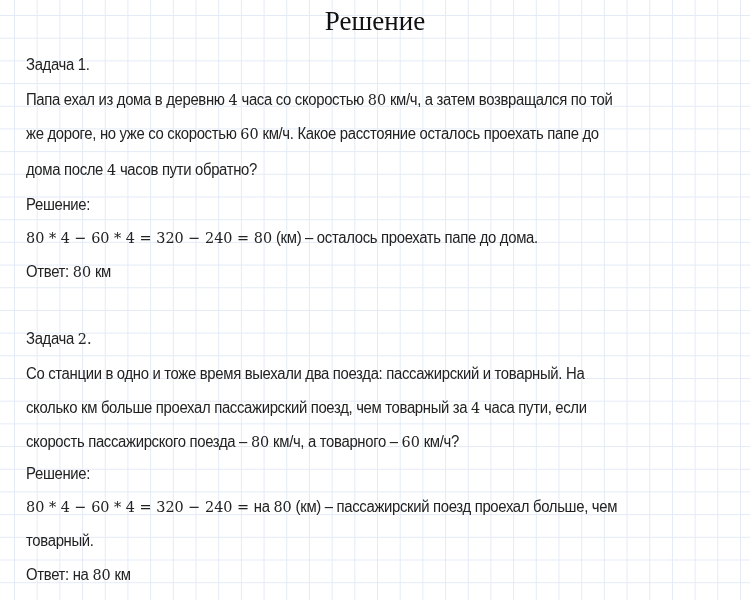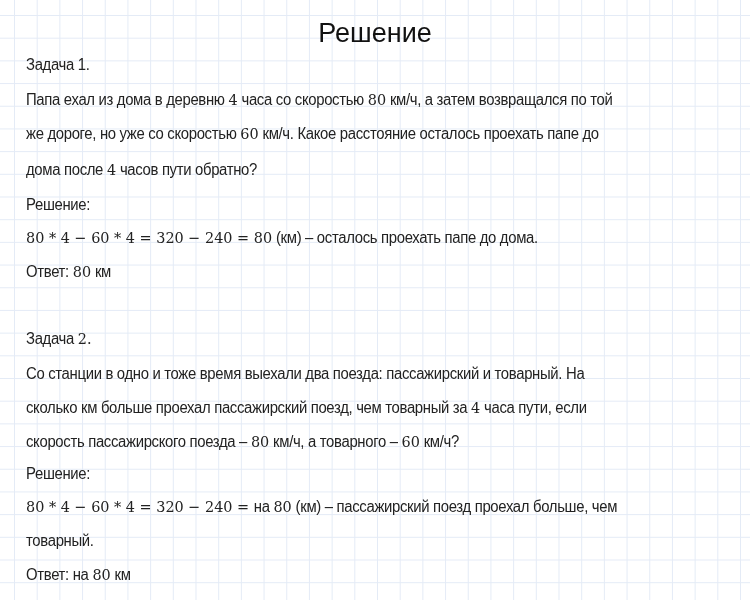--- a/index.html
+++ b/index.html
@@ -17,26 +17,26 @@
         linear-gradient(to bottom, #e4ebf6 1px, transparent 1px);
       background-size: 22.7px 22.7px;
       background-position: 14px 15px;
       color: #222222;
       font-family: "Liberation Sans", sans-serif;
     }
     .page-title {
       position: absolute;
       left: 0;
       width: 750px;
-      top: 16px;
+      top: 4px;
       text-align: center;
       font-size: 27px;
       line-height: 34px;
       color: #111111;
-      font-family: Liberation Sans, sans-serif;
+      font-family: Liberation Serif, serif;
     }
     .line {
       position: absolute;
       left: 26px;
       font-size: 16px;
       line-height: 20px;
       white-space: nowrap;
       letter-spacing: -0.35px;
       transform: scaleX(0.93);
       transform-origin: left center;

